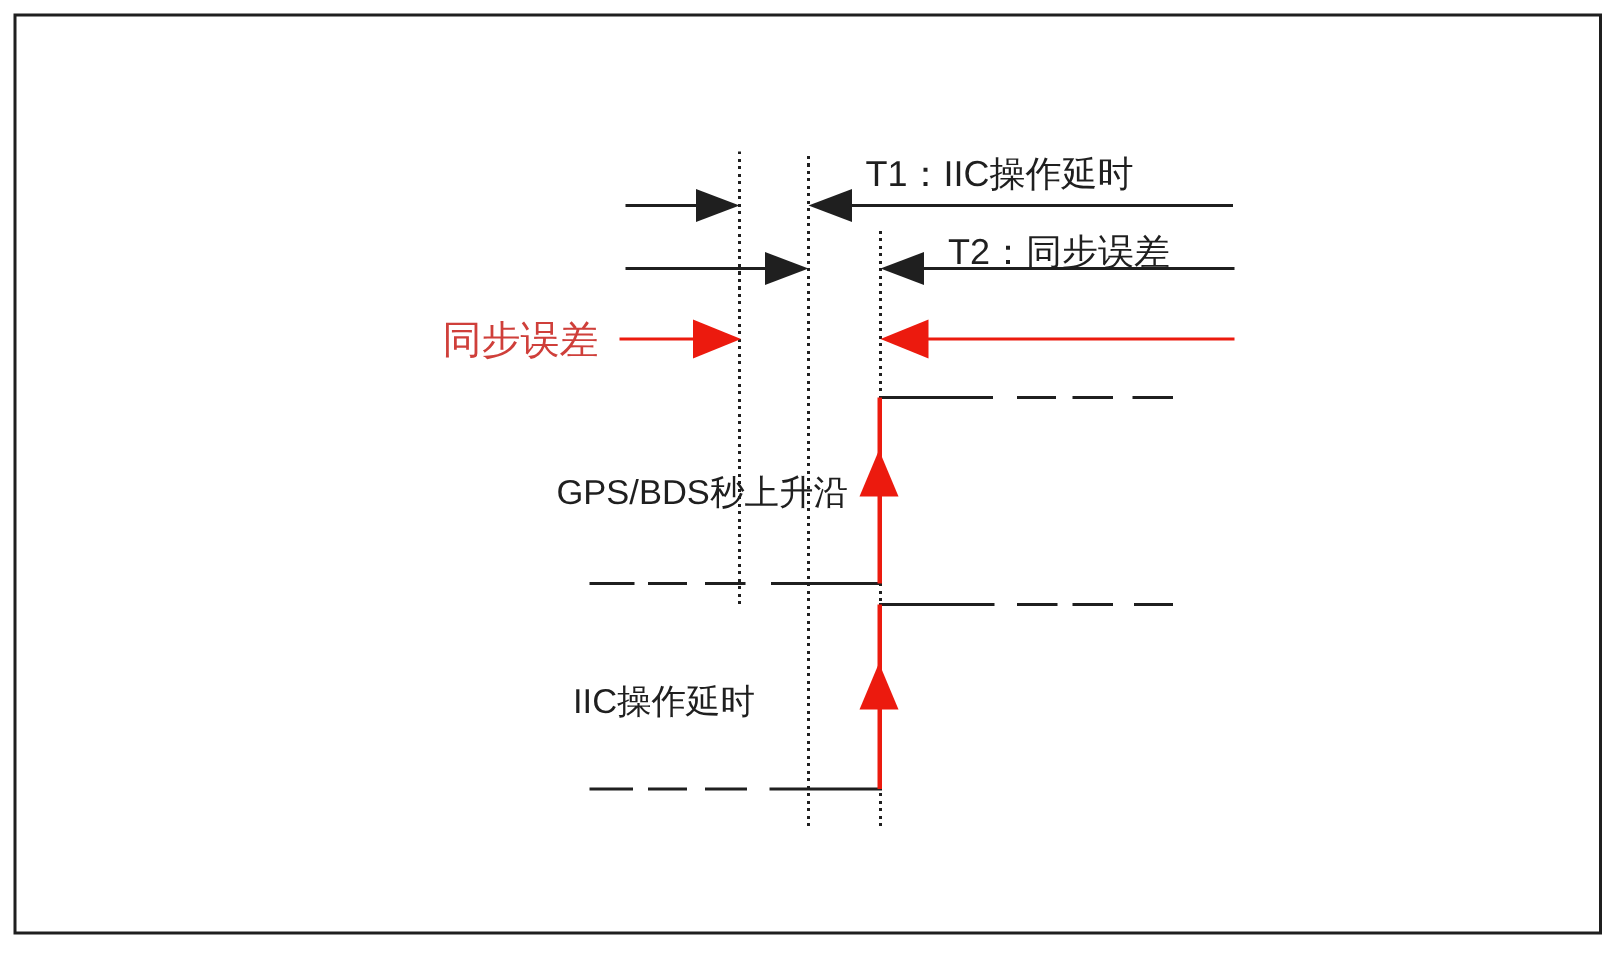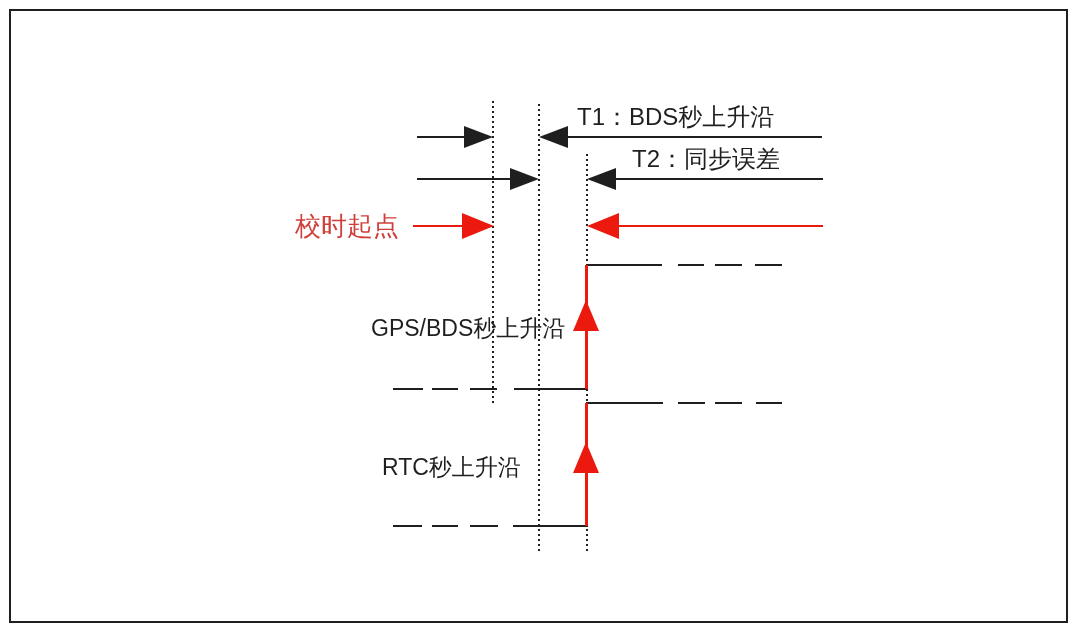--- a/index.html
+++ b/index.html
@@ -42,29 +42,29 @@
   <div class="frame"></div>
 
   <div class="vdot" style="left:492px;top:101px;height:303px;"></div>
   <div class="vdot" style="left:538px;top:104px;height:449px;"></div>
   <div class="vdot" style="left:586px;top:154px;height:398px;"></div>
 
   <div class="hline" style="left:417px;top:136px;width:58px;"></div>
   <div class="ah r" style="left:464px;top:126px;"></div>
   <div class="ah l" style="left:539px;top:126px;"></div>
   <div class="hline" style="left:560px;top:136px;width:262px;"></div>
-  <div class="lab" style="left:577px;top:103px;">T1：BDS秒上升沿</div>
+  <div class="lab" style="left:577px;top:103px;">T1：IIC操作延时</div>
 
   <div class="hline" style="left:417px;top:178px;width:94px;"></div>
   <div class="ah r" style="left:510px;top:168px;"></div>
   <div class="ah l" style="left:587px;top:168px;"></div>
   <div class="hline" style="left:608px;top:178px;width:215px;"></div>
-  <div class="lab" style="left:632px;top:145px;">T2：同步误差</div>
+  <div class="lab" style="left:632px;top:155px;">T2：同步误差</div>
 
-  <div class="lab redtxt" style="left:295px;top:211px;">校时起点</div>
+  <div class="lab redtxt" style="left:295px;top:211px;">同步误差</div>
   <div class="hline red" style="left:413px;top:225px;width:52px;"></div>
   <div class="ah red r" style="left:462px;top:213px;"></div>
   <div class="ah red l" style="left:587px;top:213px;"></div>
   <div class="hline red" style="left:612px;top:225px;width:211px;"></div>
 
   <div class="hline" style="left:586px;top:264px;width:76px;"></div>
   <div class="hline" style="left:678px;top:264px;width:26px;"></div>
   <div class="hline" style="left:715px;top:264px;width:27px;"></div>
   <div class="hline" style="left:755px;top:264px;width:27px;"></div>
   <div class="hline" style="left:393px;top:388px;width:30px;"></div>
@@ -78,14 +78,14 @@
   <div class="hline" style="left:586px;top:402px;width:77px;"></div>
   <div class="hline" style="left:678px;top:402px;width:27px;"></div>
   <div class="hline" style="left:715px;top:402px;width:27px;"></div>
   <div class="hline" style="left:756px;top:402px;width:26px;"></div>
   <div class="hline" style="left:393px;top:525px;width:29px;"></div>
   <div class="hline" style="left:432px;top:525px;width:26px;"></div>
   <div class="hline" style="left:470px;top:525px;width:28px;"></div>
   <div class="hline" style="left:513px;top:525px;width:75px;"></div>
   <div class="vred" style="left:585px;top:403px;height:123px;"></div>
   <div class="ah up" style="left:573px;top:442px;"></div>
-  <div class="lab sig" style="left:382px;top:451px;">RTC秒上升沿</div>
+  <div class="lab sig" style="left:382px;top:451px;">IIC操作延时</div>
 </div>
 
 </body></html>

